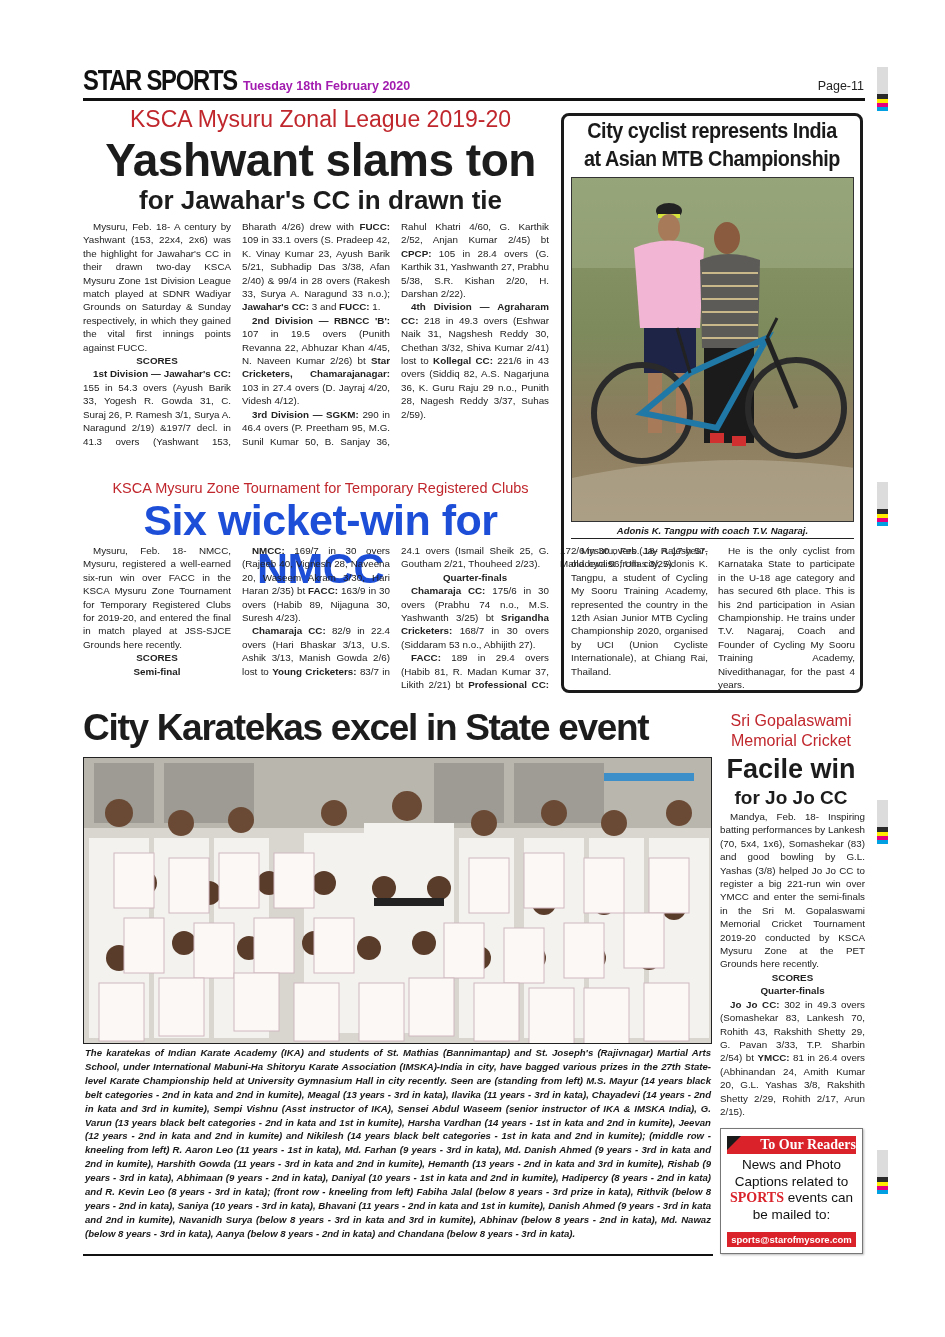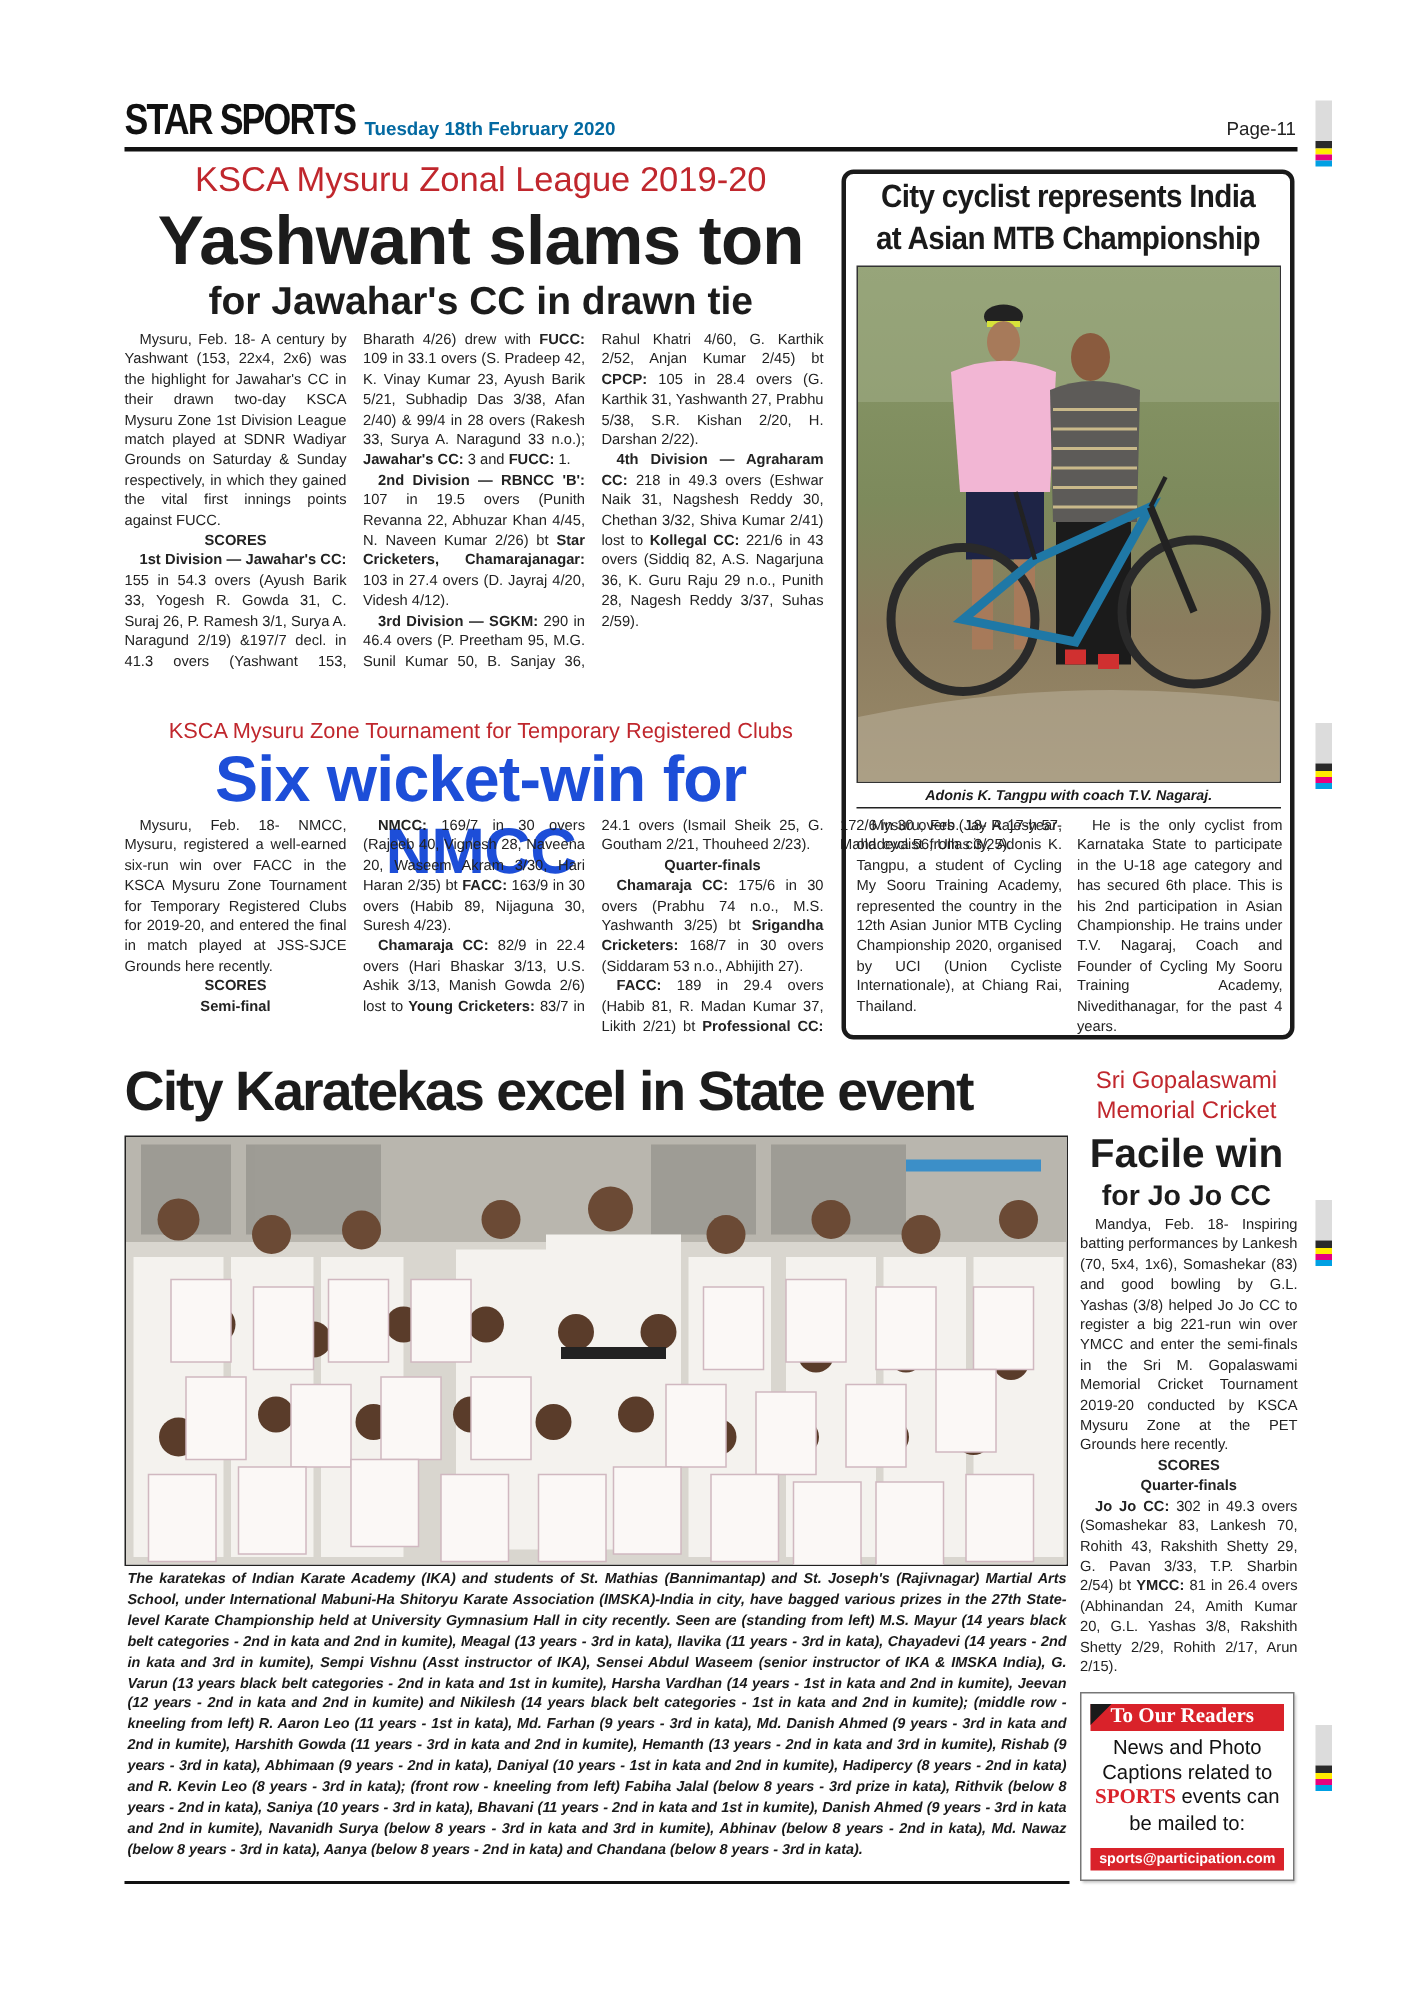--- a/index.html
+++ b/index.html
@@ -3,21 +3,21 @@
 <meta charset="utf-8">
 <style>
   * { box-sizing: border-box; margin: 0; padding: 0; }
   html, body { width: 945px; height: 1337px; background: #ffffff; overflow: hidden; }
   body { position: relative; font-family: "Liberation Sans", sans-serif; color: #1a1a1a; }
 
   .abs { position: absolute; }
 
   
   .masthead { left: 83px; top: 64px; font-family: "Liberation Sans", sans-serif; font-weight: 700; font-size: 29px; letter-spacing: -1.5px; transform: scaleX(0.82); transform-origin: left top; line-height: 32px; color: #111; }
-  .date { left: 243px; top: 79px; font-size: 12.5px; font-weight: 700; color: #0369a1; }
+  .date { left: 243px; top: 79px; font-size: 12.5px; font-weight: 700; color: #a21caf; }
   .pagenum { right: 81px; top: 79px; font-size: 12.5px; font-weight: 400; color: #222; }
   .header-rule { left: 83px; top: 98px; width: 782px; height: 3px; background: #111; }
 
   
   .cmyk { left: 877px; width: 11px; }
   .cmyk .grey { height: 27px; background: #dcdcdc; }
   .cmyk .k { height: 5px; background: #2a2a2a; }
   .cmyk .y { height: 4px; background: #ffeb00; }
   .cmyk .m { height: 4px; background: #e6007e; }
   .cmyk .c { height: 4px; background: #00a0e3; }
@@ -56,21 +56,21 @@
   .k-rule { left: 83px; top: 1254px; width: 630px; height: 2px; background: #111; }
 
   
   .s3-kicker { left: 716px; top: 711px; width: 150px; font-size: 16px; line-height: 20px; }
   .s3-headline { left: 716px; top: 753px; width: 150px; text-align: center; font-size: 27px; font-weight: 700; line-height: 32px; color: #1c1c1c; }
   .s3-sub { left: 716px; top: 786px; width: 150px; text-align: center; font-size: 19px; font-weight: 700; line-height: 24px; color: #1c1c1c; }
   .s3-col { left: 720px; top: 810px; width: 145px; }
 
   
   .readers { left: 720px; top: 1128px; width: 143px; height: 126px; border: 1.5px solid #777; box-shadow: 1px 1px 2px #bbb; background: #fff; }
-  .readers-title { position: absolute; left: 6px; top: 7px; width: 129px; height: 18px; background: #d9222a; color: #fff; font-family: "Liberation Serif", serif; font-weight: 700; font-size: 14px; line-height: 18px; text-align: right; padding-right: 20px; }
+  .readers-title { position: absolute; left: 6px; top: 7px; width: 129px; height: 18px; background: #d9222a; color: #fff; font-family: "Liberation Serif", serif; font-weight: 700; font-size: 14px; line-height: 18px; text-align: right; padding-right: 0; }
   .readers-corner { position: absolute; left: 6px; top: 7px; width: 0; height: 0; border-top: 14px solid #1a1a1a; border-right: 14px solid transparent; }
   .readers-body { position: absolute; left: 4px; top: 28px; width: 133px; text-align: center; font-size: 13.5px; line-height: 16.5px; color: #111; }
   .readers-body .sports { font-family: "Liberation Serif", serif; font-weight: 700; color: #d9222a; font-size: 14px; }
   .readers-email { position: absolute; left: 6px; top: 103px; width: 129px; height: 15px; background: #d9222a; color: #fff; font-size: 9.5px; font-weight: 700; text-align: center; line-height: 15px; }
 
   svg { display: block; }
 </style>
 </head>
 <body>
 
@@ -301,14 +301,14 @@
   <p><b>Jo Jo CC:</b><span> 302 in 49.3 overs (Somashekar 83, Lankesh 70, Rohith 43, Rakshith Shetty 29, G. Pavan 3/33, T.P. Sharbin 2/54) bt </span><b>YMCC:</b><span> 81 in 26.4 overs (Abhinandan 24, Amith Kumar 20, G.L. Yashas 3/8, Rakshith Shetty 2/29, Rohith 2/17, Arun 2/15).</span></p>
 </div>
 
 <div class="abs readers">
   <div class="readers-title">To Our Readers</div>
   <div class="readers-corner"></div>
   <div class="readers-body">
     <span>News and Photo Captions related to</span><br>
     <span class="sports">SPORTS</span><span> events can be mailed to:</span>
   </div>
-  <div class="readers-email">sports@participation.com</div>
+  <div class="readers-email">sports@starofmysore.com</div>
 </div>
 
 </body></html>

